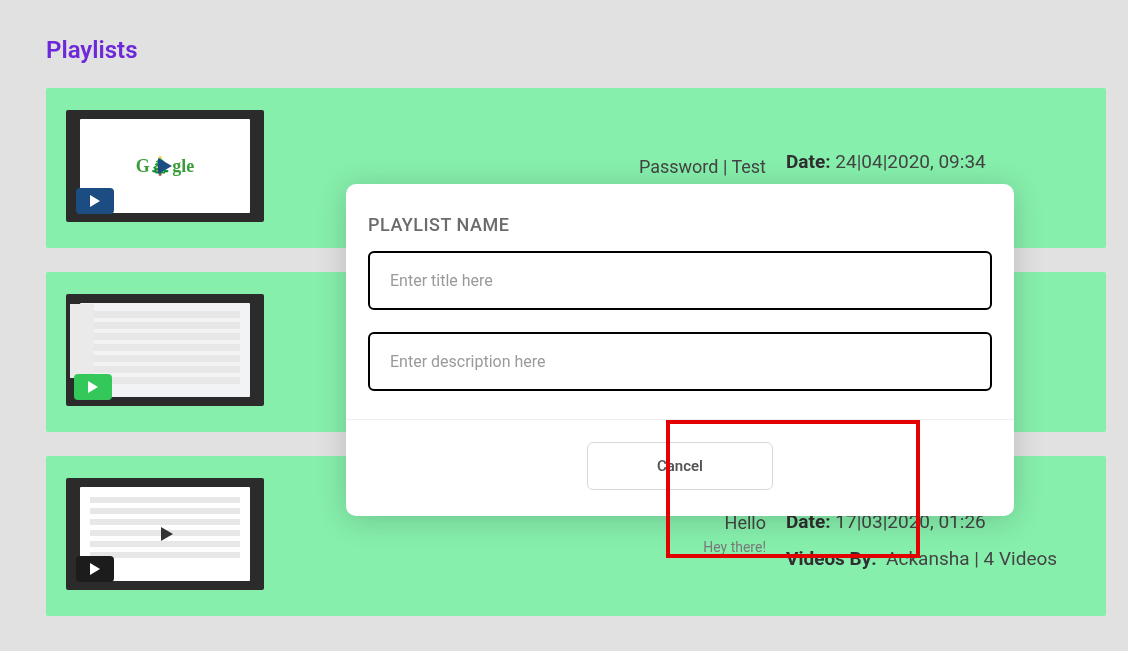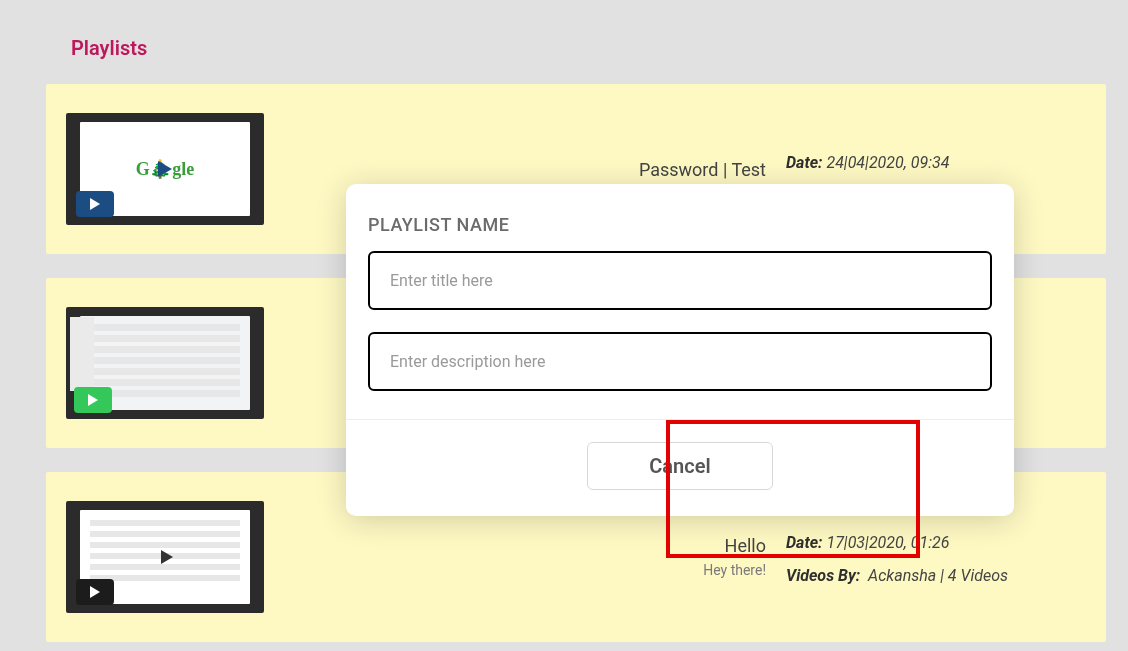--- a/index.html
+++ b/index.html
@@ -1,45 +1,45 @@
 <!DOCTYPE html>
 <html><head>
   <meta charset="utf-8">
   <style>
     * { box-sizing: border-box; margin: 0; padding: 0; font-family: -apple-system, BlinkMacSystemFont, "Segoe UI", Roboto, sans-serif; }
     body { background: #e1e1e1; width: 1128px; height: 651px; overflow: hidden; position: relative; }
-    .page-title { font-size: 20px; font-weight: 600; color: #be185d; padding: 36px 0 24px 46px; margin-left: 25px; }
+    .page-title { font-size: 24px; font-weight: 600; color: #6d28d9; padding: 36px 0 24px 46px; }
     .playlist-list { padding: 0 22px 0 46px; }
-    .playlist-card { background: #fef9c3; border-radius: 2px; padding: 29px 20px; margin-bottom: 24px; display: flex; gap: 20px; align-items: flex-start; min-height: 160px; }
+    .playlist-card { background: #86efac; border-radius: 2px; padding: 22px 20px; margin-bottom: 24px; display: flex; gap: 20px; align-items: flex-start; min-height: 160px; }
     .thumb { width: 198px; height: 112px; background: #2b2b2b; border-radius: 2px; position: relative; overflow: hidden; flex-shrink: 0; display:flex; align-items:center; justify-content:center;}
     .thumb-inner { background:#fff; width: 170px; height: 94px; border-radius:1px; position:relative; display:flex;align-items:center;justify-content:center;}
     .thumb-logo { color:#3a9d3a; font-weight:700; font-size:18px; font-family:serif;}
     .thumb-drive { background:#f1f3f4; width:170px; height:94px; border-radius:1px;}
     .thumb-list { background:#fff; width:170px; height:94px; border-radius:1px;}
     .play-badge { position: absolute; bottom: 8px; left: 10px; width: 38px; height: 26px; border-radius: 4px; display:flex; align-items:center; justify-content:center;}
     .play-badge.blue { background: #1c4d82; }
     .play-badge.green { background: #34c759; bottom:6px; left:8px; }
     .play-badge.dark { background: #1c1c1c; }
     .play-triangle { width:0;height:0;border-top:6px solid transparent;border-bottom:6px solid transparent;border-left:10px solid #fff;}
     .card-mid { flex:1; padding-top:46px;text-align:right;}
     .card-mid.tight { padding-top:40px; }
     .card-mid.short { padding-top:34px;}
     .card-title { font-size:18px; color:#444; margin-bottom:6px;}
     .card-sub { font-size:14px; color:#7a7a7a;}
-    .card-right { width: 300px; padding-top: 40px; font-size:16px; color:#444;font-style:italic;}
+    .card-right { width: 300px; padding-top: 40px; font-size:19px; color:#444;}
     .card-right .row { margin-bottom:14px;}
     .card-right b { font-weight:700; color:#2f2f2f;}
     .card-right.nudged { padding-top:32px;}
 
     .modal { position: absolute; top: 184px; left: 346px; width: 668px; background:#fff; border-radius:10px; box-shadow: 0 4px 30px rgba(0,0,0,0.18); padding: 30px 22px 0 22px;}
     .field-label { font-size: 18px; font-weight:500; color:#6b6b6b; letter-spacing: 0.5px; margin-bottom: 16px;}
     .field-input { width:100%; border:2px solid #000000; border-radius:6px; padding: 18px 20px; font-size:16px; color:#333; margin-bottom: 22px; outline:none;}
     .field-input::placeholder { color:#9a9a9a; }
     .modal-footer { border-top:1px solid #eee; margin: 6px -22px 0 -22px; padding: 22px 0 26px 0; display:flex; justify-content:center; gap: 88px; position:relative;}
-    .btn { width:186px; height:48px; border-radius:6px; font-size:20px; font-weight:600; cursor:pointer; border:none; }
+    .btn { width:186px; height:48px; border-radius:6px; font-size:15px; font-weight:600; cursor:pointer; border:none; }
     .btn-cancel { background:#fff; border:1px solid #d8d8d8; color:#555;}
     .btn-next { background:#2f6dea; color:#fff; }
 
     .highlight-box { position:absolute; top:420px; left:666px; width:254px; height:138px; border:4px solid #e30000; pointer-events:none;}
 
     
     .thumb-google-play { width:0;height:0;border-top:8px solid transparent;border-bottom:8px solid transparent;border-left:14px solid #1c4d82; position:absolute; top:50%; left:50%; transform:translate(-50%,-50%);}
     .drive-rows { padding:8px 10px;}
     .drive-row { height:7px; background:#e7e7e7; margin-bottom:4px;}
     .drive-sidebar { position:absolute; left:4px; top:10px; width:24px; height:74px; background:#eaeaea;}

